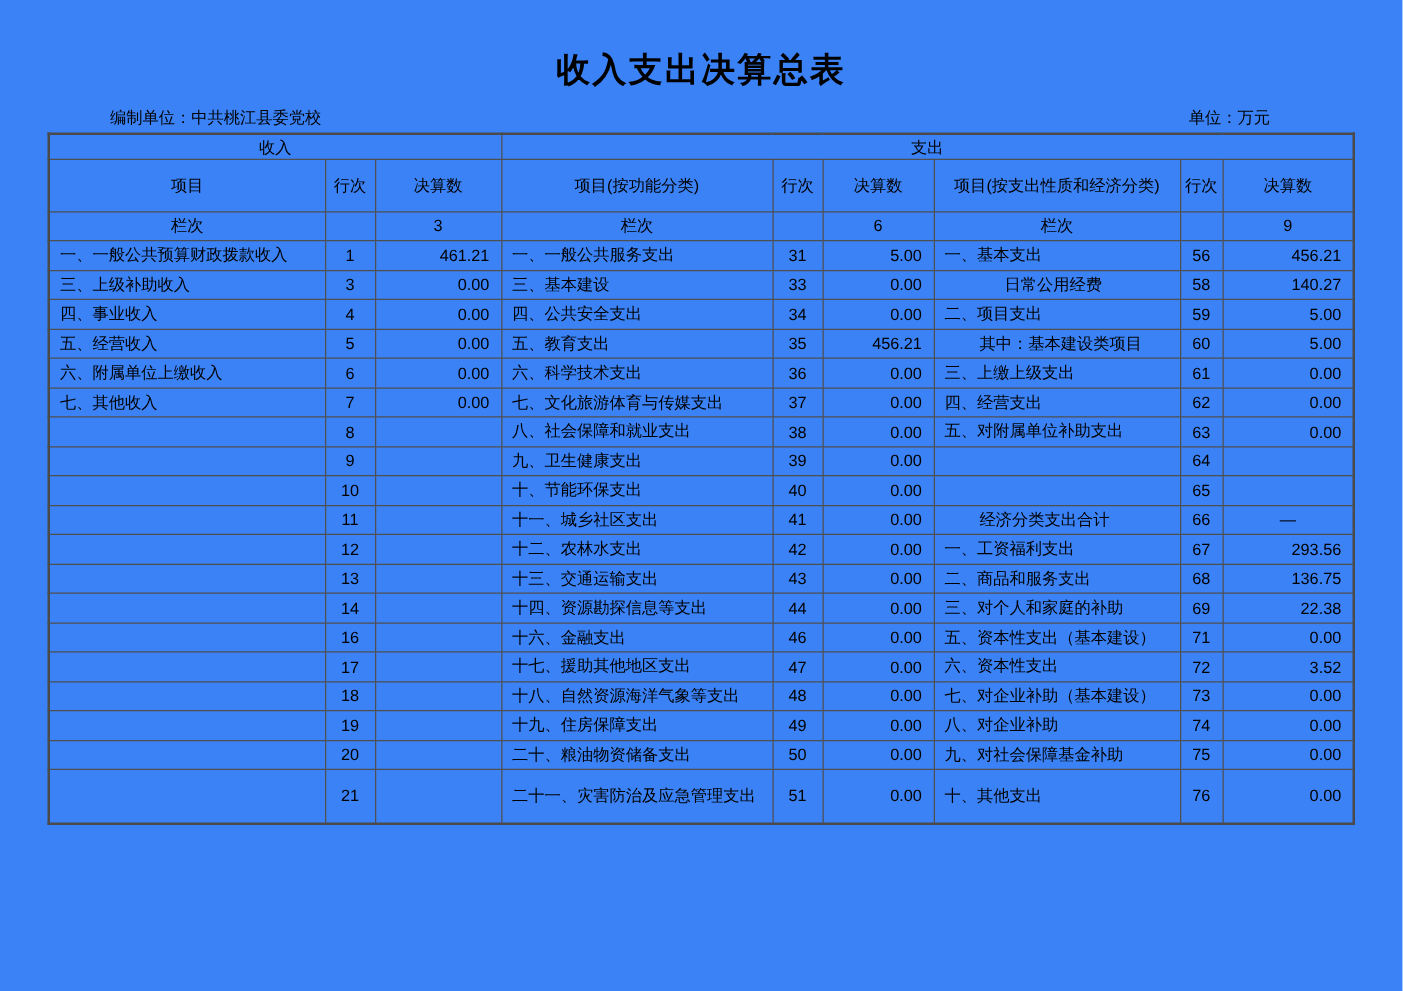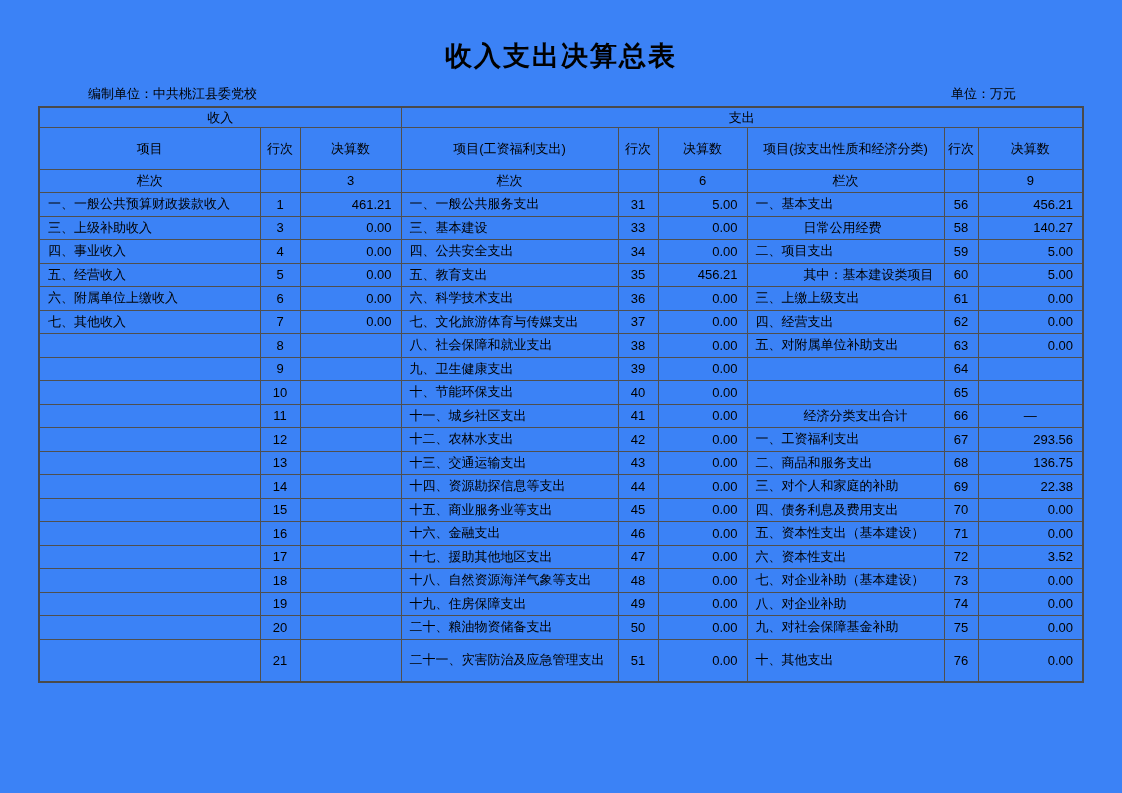--- a/index.html
+++ b/index.html
@@ -45,21 +45,21 @@
     vertical-align: middle;
   }
   tr.sec-row { height: 21px; }
   tr.colhead-row { height: 42px; }
   tr.index-row { height: 23px; }
   tbody tr { height: 23.5px; }
   tbody tr.tall { height: 43px; }
   th { text-align: center; padding: 1px 8px; line-height: 1.35; }
   th.narrow { padding: 1px 0; }
   td.item { text-align: left; padding: 1px 3px 1px 8px; line-height: 1.4; }
-  td.item.ind1 { padding-left: 56px; }
+  td.item.ind1 { padding-left: 36px; }
   td.item.ind2 { padding-left: 56px; }
   td.line { text-align: center; padding: 1px 2px; }
   td.val { text-align: right; padding: 1px 9px 1px 2px; }
   td.val.dash { text-align: center; padding-right: 2px; }
 </style>
 </head>
 <body>
 
 <div class="page">
 
@@ -84,21 +84,21 @@
     </colgroup>
     <thead>
       <tr class="sec-row">
         <th colspan="3">收入</th>
         <th colspan="6">支出</th>
       </tr>
       <tr class="colhead-row">
         <th>项目</th>
         <th class="narrow">行次</th>
         <th>决算数</th>
-        <th>项目(工资福利支出)</th>
+        <th>项目(按功能分类)</th>
         <th class="narrow">行次</th>
         <th>决算数</th>
         <th>项目(按支出性质和经济分类)</th>
         <th class="narrow">行次</th>
         <th>决算数</th>
       </tr>
       <tr class="index-row">
         <th>栏次</th>
         <th></th>
         <th>3</th>
@@ -249,31 +249,20 @@
           <td class="val"></td>
           <td class="item">十四、资源勘探信息等支出</td>
           <td class="line">44</td>
           <td class="val">0.00</td>
           <td class="item">三、对个人和家庭的补助</td>
           <td class="line">69</td>
           <td class="val">22.38</td>
         </tr>
         <tr>
           <td class="item"></td>
-          <td class="line">15</td>
-          <td class="val"></td>
-          <td class="item">十五、商业服务业等支出</td>
-          <td class="line">45</td>
-          <td class="val">0.00</td>
-          <td class="item">四、债务利息及费用支出</td>
-          <td class="line">70</td>
-          <td class="val">0.00</td>
-        </tr>
-        <tr>
-          <td class="item"></td>
           <td class="line">16</td>
           <td class="val"></td>
           <td class="item">十六、金融支出</td>
           <td class="line">46</td>
           <td class="val">0.00</td>
           <td class="item">五、资本性支出（基本建设）</td>
           <td class="line">71</td>
           <td class="val">0.00</td>
         </tr>
         <tr>

